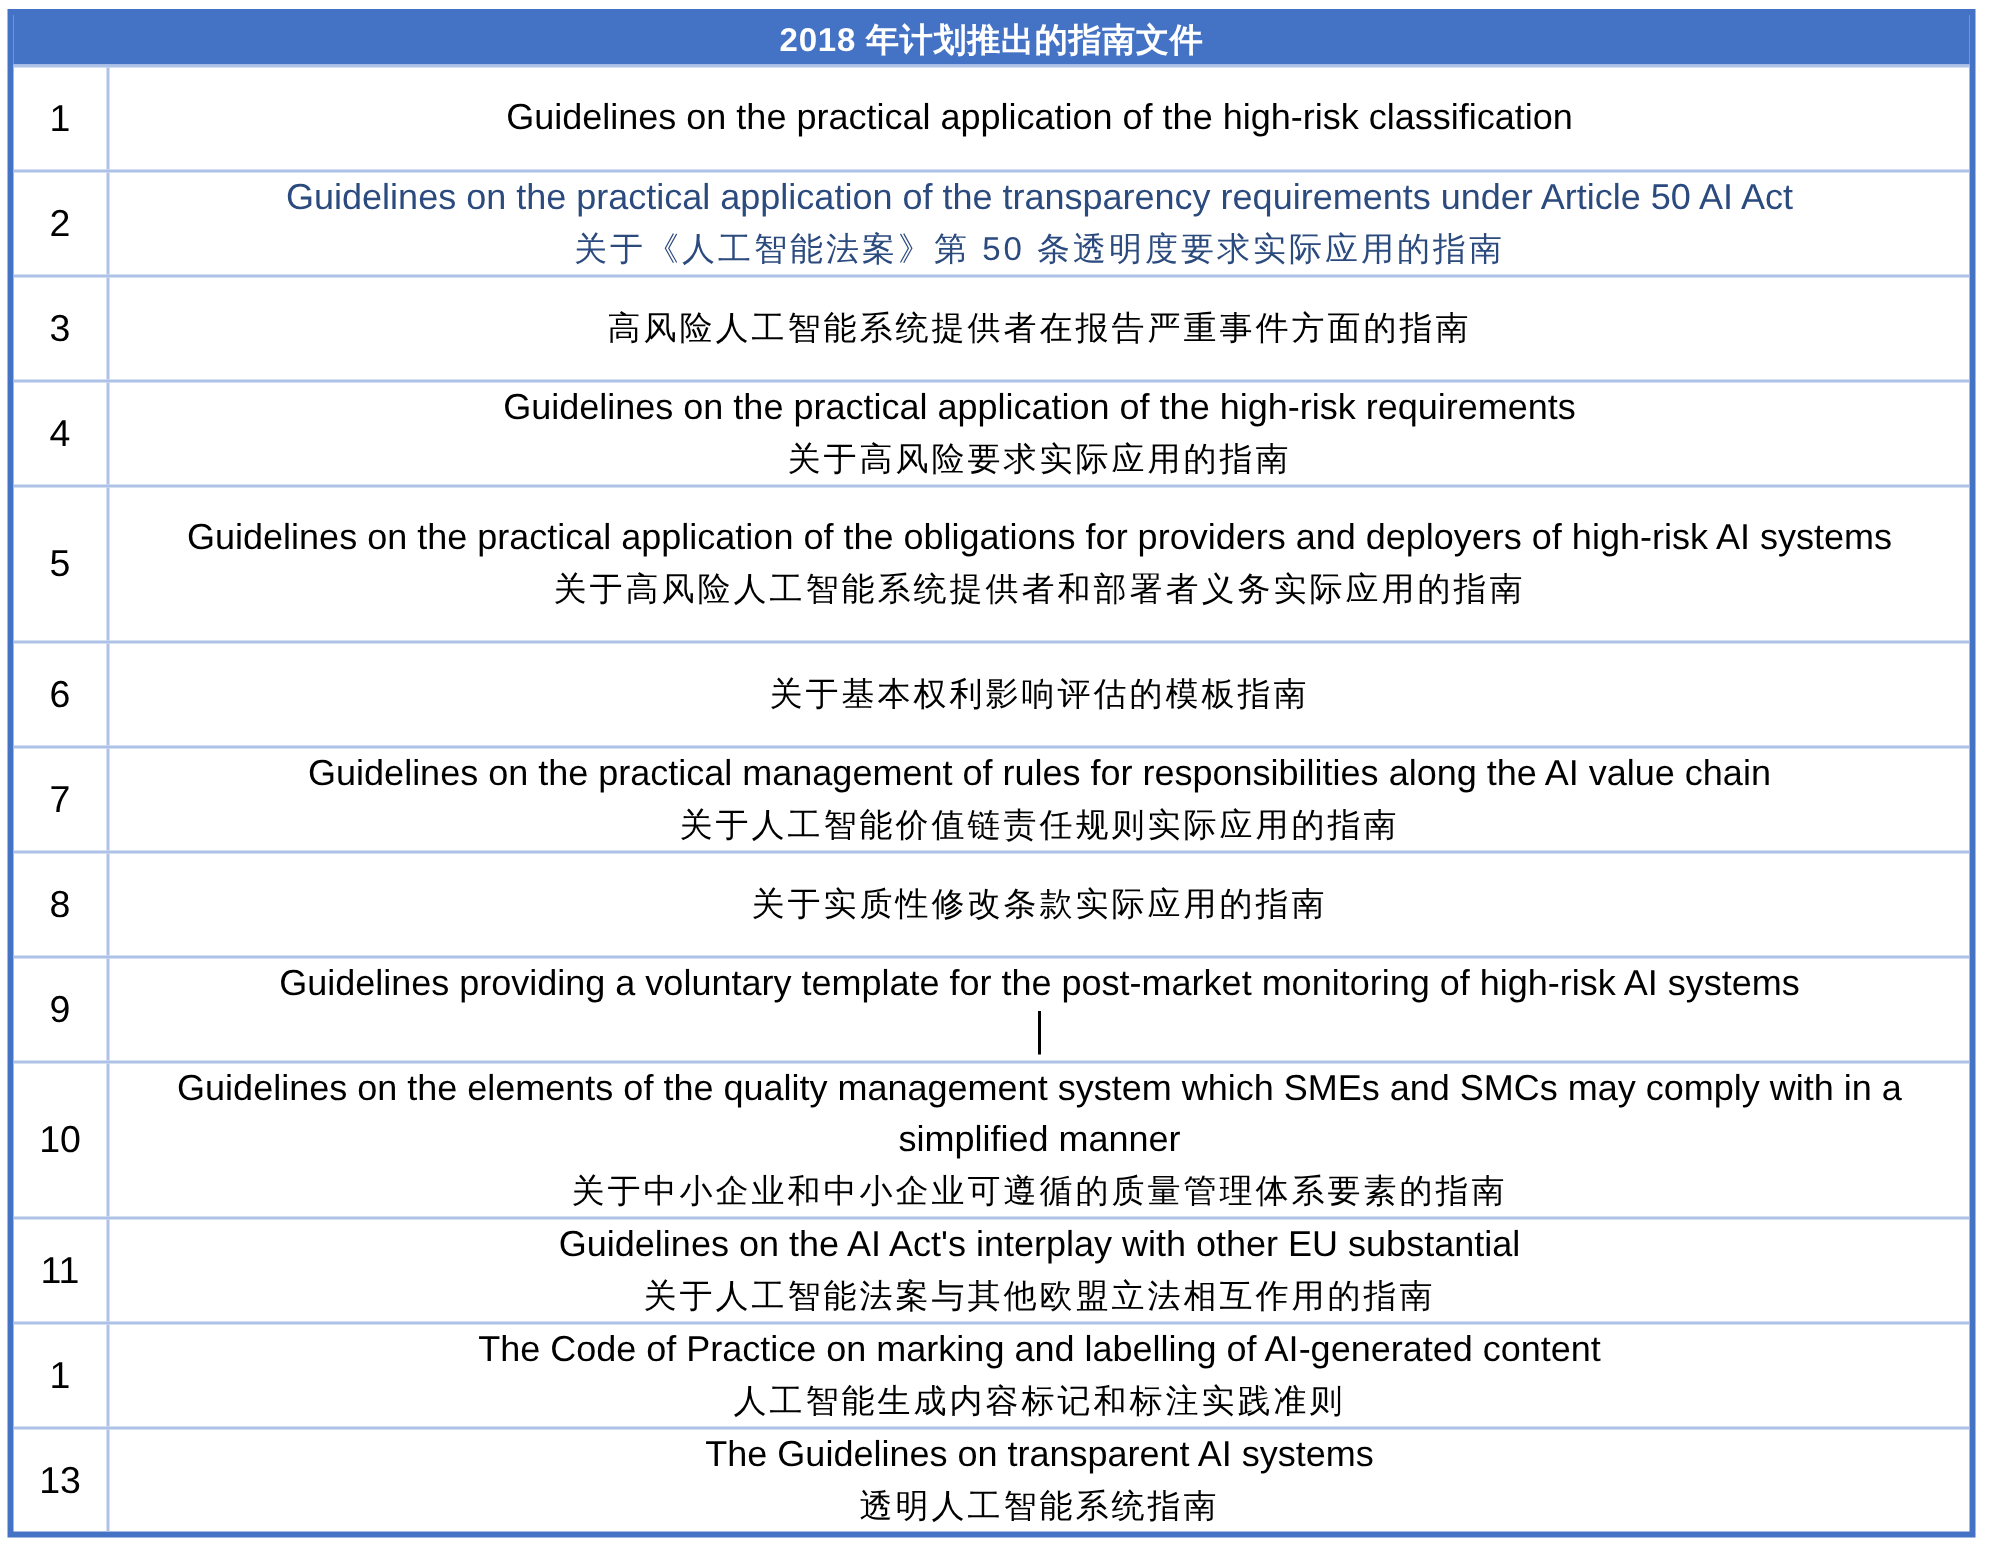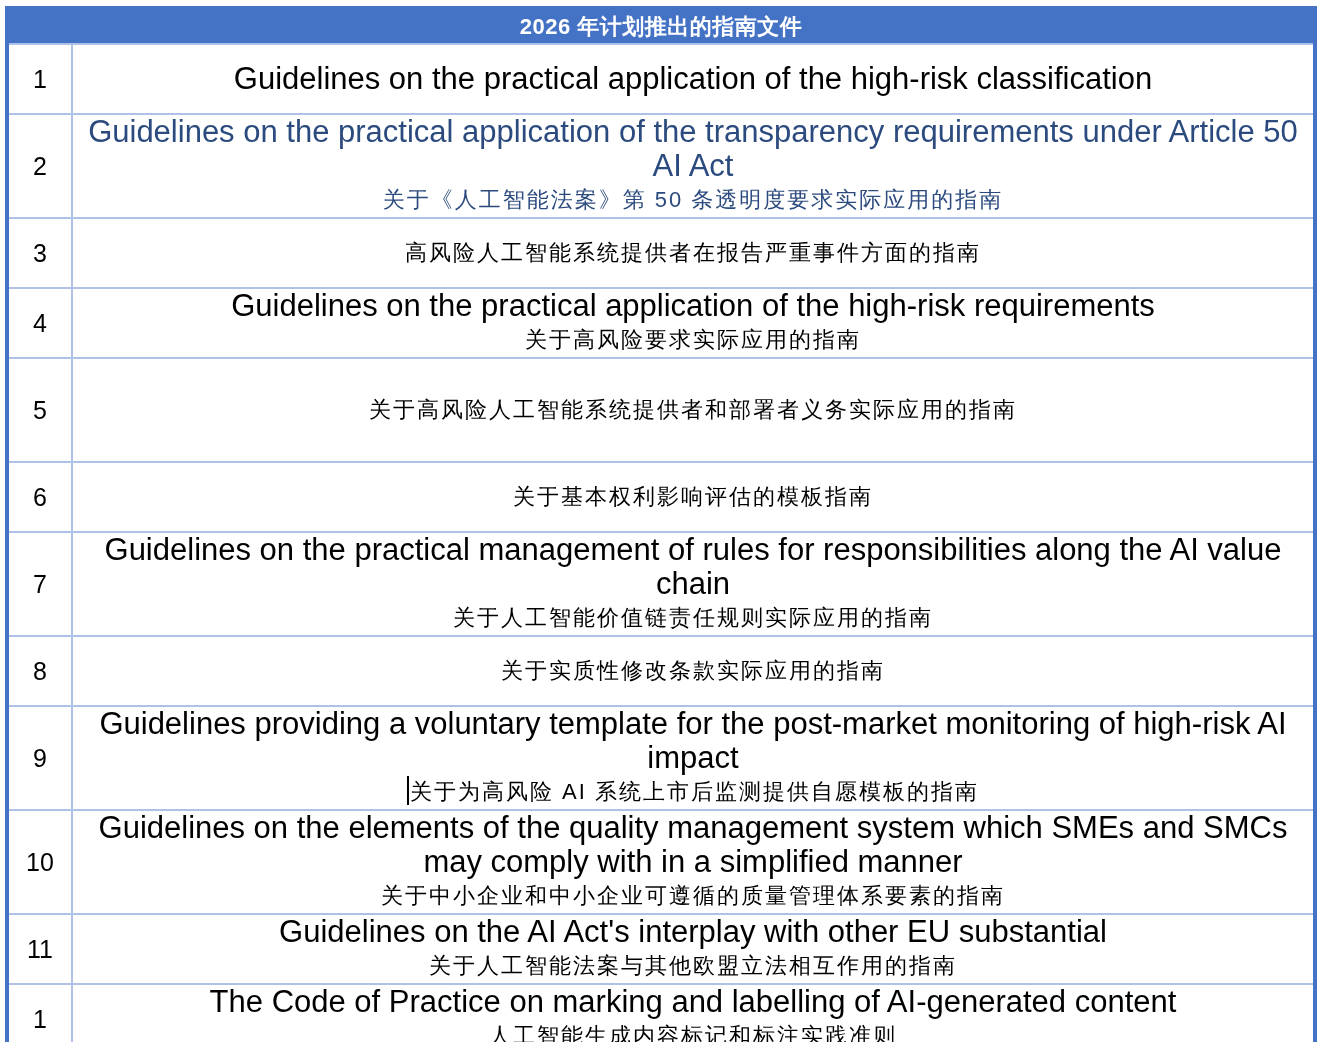--- a/index.html
+++ b/index.html
@@ -44,37 +44,37 @@
   .cell {
     flex: 1;
     display: flex;
     flex-direction: column;
     justify-content: center;
     text-align: center;
     padding: 0 10px;
   }
   .h2 { min-height: 68px; }
   .h3 { min-height: 102px; }
-  .en { font-size: 31px; line-height: 34px; }
+  .en { font-size: 24px; line-height: 34px; }
   .zh { font-size: 22px; line-height: 34px; letter-spacing: 2px; }
   .row-blue .en, .row-blue .zh { color: var(--row2-text, #2B4A7E); }
   .cursor {
     display: inline-block;
     width: 2px; height: 29px;
     background: #000;
     vertical-align: -6px;
     margin-right: 1px;
   }
 </style>
 </head>
 <body>
 
 <div class="doc-table">
 
-  <div class="tbl-header">2026 年计划推出的指南文件</div>
+  <div class="tbl-header">2018 年计划推出的指南文件</div>
 
   <div class="row h2">
     <div class="num">1</div>
     <div class="cell">
       <div class="en">Guidelines on the practical application of the high-risk classification</div>
     </div>
   </div>
 
   <div class="row h2 row-blue">
     <div class="num">2</div>
@@ -95,20 +95,21 @@
     <div class="num">4</div>
     <div class="cell">
       <div class="en">Guidelines on the practical application of the high-risk requirements</div>
       <div class="zh">关于高风险要求实际应用的指南</div>
     </div>
   </div>
 
   <div class="row h3">
     <div class="num">5</div>
     <div class="cell">
+      <div class="en">Guidelines on the practical application of the obligations for providers and deployers of high-risk AI systems</div>
       <div class="zh">关于高风险人工智能系统提供者和部署者义务实际应用的指南</div>
     </div>
   </div>
 
   <div class="row h2">
     <div class="num">6</div>
     <div class="cell">
       <div class="zh">关于基本权利影响评估的模板指南</div>
     </div>
   </div>
@@ -124,22 +125,22 @@
   <div class="row h2">
     <div class="num">8</div>
     <div class="cell">
       <div class="zh">关于实质性修改条款实际应用的指南</div>
     </div>
   </div>
 
   <div class="row h2">
     <div class="num">9</div>
     <div class="cell">
-      <div class="en">Guidelines providing a voluntary template for the post-market monitoring of high-risk AI impact</div>
-      <div class="zh"><span class="cursor"></span><span>关于为高风险 AI 系统上市后监测提供自愿模板的指南</span></div>
+      <div class="en">Guidelines providing a voluntary template for the post-market monitoring of high-risk AI systems</div>
+      <div class="zh"><span class="cursor"></span></div>
     </div>
   </div>
 
   <div class="row h3">
     <div class="num">10</div>
     <div class="cell">
       <div class="en">Guidelines on the elements of the quality management system which SMEs and SMCs may comply with in a simplified manner</div>
       <div class="zh">关于中小企业和中小企业可遵循的质量管理体系要素的指南</div>
     </div>
   </div>

